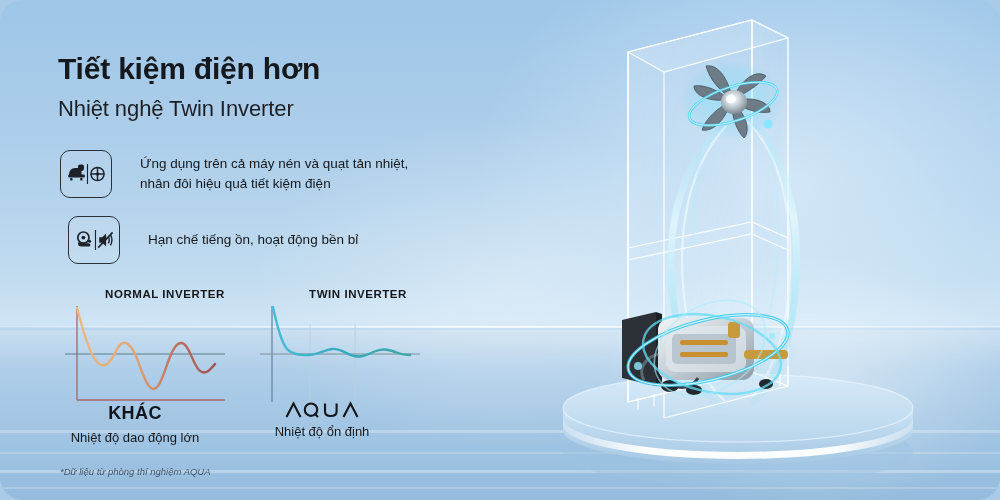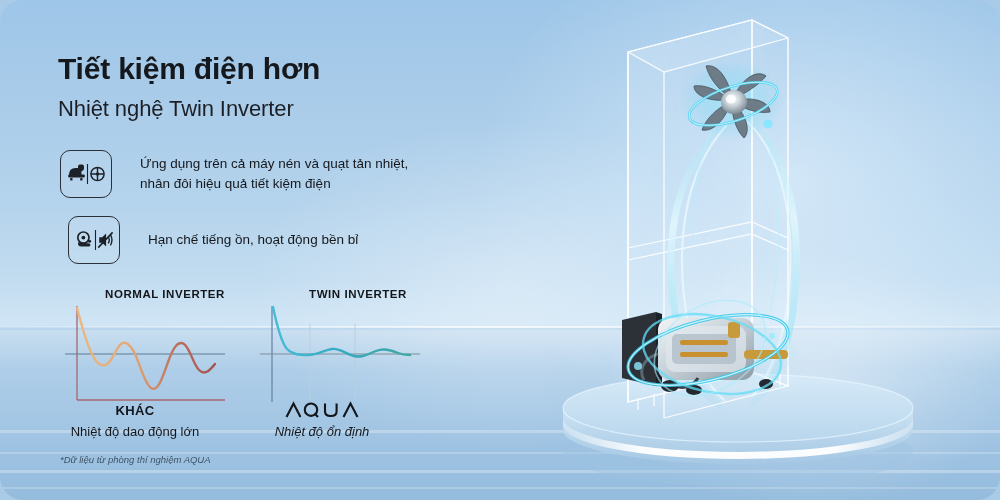--- a/index.html
+++ b/index.html
@@ -46,25 +46,25 @@
   
   .chart-wrap{position:absolute;}
   .c-left{left:55px;top:288px;}
   .c-right{left:250px;top:288px;}
   .chart-title{font-size:11.5px;font-weight:700;letter-spacing:.55px;color:#13161a;text-align:center;width:160px;}
   .c-left .chart-title{padding-left:30px;}
   .c-right .chart-title{padding-left:28px;}
   .chart-svg{display:block;margin-top:4px;}
   .legend{position:absolute;text-align:center;width:200px;}
   .lg-left{left:35px;top:403px;}
-  .lg-right{left:222px;top:400px;font-style:italic;}
-  .lg-name{font-size:13px;font-weight:700;color:#12151a;letter-spacing:.4px;}
+  .lg-right{left:222px;top:400px;}
+  .lg-name{font-size:18px;font-weight:700;color:#12151a;letter-spacing:.4px;}
   .lg-logo{height:18px;display:flex;align-items:center;justify-content:center;}
   .lg-desc{font-size:13px;color:#14181d;margin-top:6px;}
-  .footnote{position:absolute;left:60px;top:454px;font-size:9.5px;font-style:italic;color:#2c3a48;opacity:.82;}
+  .footnote{position:absolute;left:60px;top:466px;font-size:9.5px;font-style:italic;color:#2c3a48;opacity:.82;}
 
   
   .scene{position:absolute;left:520px;top:0;width:480px;height:500px;}
 </style>
 </head>
 <body>
 
 <div id="stage">
 
   <div class="bg-glow glow-a"></div>

